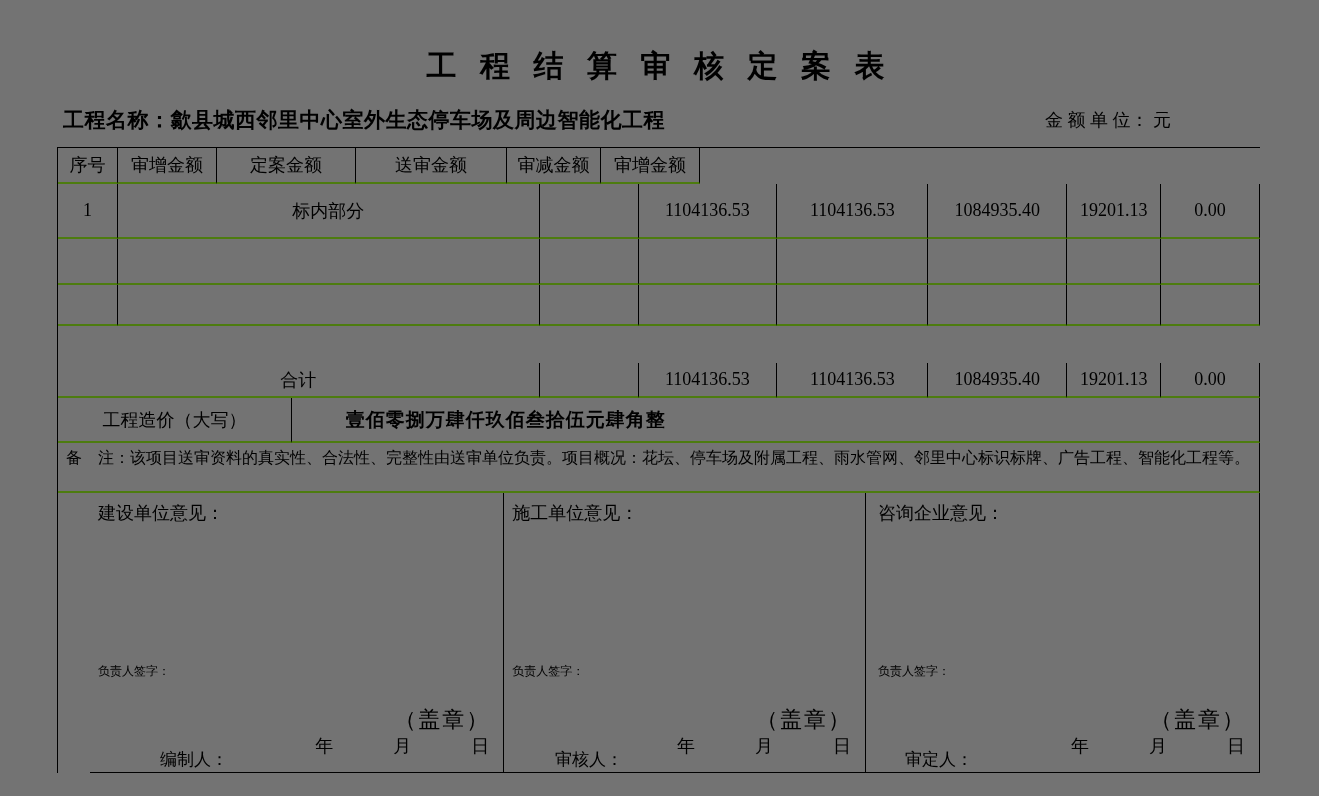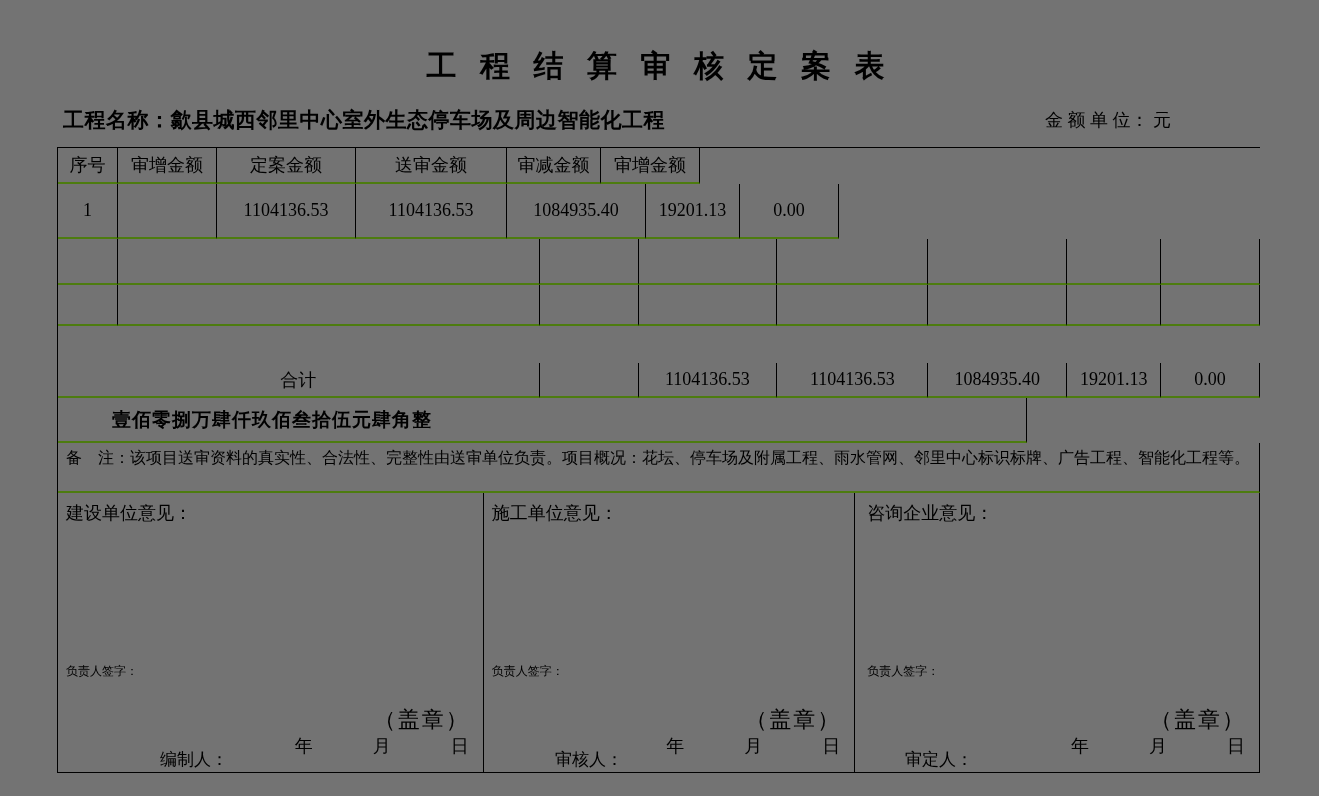--- a/index.html
+++ b/index.html
@@ -42,21 +42,21 @@
   .c-cap-label{width:234px;} .c-cap-value{width:969px; justify-content:flex-start; padding-left:54px; font-weight:bold; font-size:19px; letter-spacing:1px;}
   .c-remark{width:1203px; display:block; text-align:left; padding:4px 8px;
             font-family:"Liberation Sans","DejaVu Sans",sans-serif; font-size:16px; line-height:22px;}
   .r-head{height:36px;} .r-data{height:55px;} .r-empty1{height:46px;} .r-empty2{height:41px;}
   .r-total{height:35px;margin-top:37px;} .r-cap{height:45px;} .r-remark{height:50px;} .r-opinions{height:280px;}
 
   .opinion-cell {
     border-right:1px solid #000; border-bottom:1px solid #000;
     position:relative; display:block; text-align:left;
   }
-  .op-1{width:426px;} .op-2{width:372px;text-decoration:underline;} .op-3{width:405px;}
+  .op-1{width:426px;margin-left:32px;} .op-2{width:372px;text-decoration:underline;} .op-3{width:405px;}
   .op-title { position:absolute; top:8px; left:8px; font-size:18px; }
   .op-3 .op-title { left:12px; }
   .op-sign { position:absolute; top:170px; left:8px; font-size:12px; }
   .op-3 .op-sign { left:12px; }
   .op-seal { position:absolute; top:212px; right:13px; font-size:22px; letter-spacing:2px; }
   .op-date { position:absolute; bottom:14px; right:14px; display:flex; gap:60px; font-size:18px; }
 
   .footer-row { position:absolute; top:748px; left:0; width:100%; font-size:17px; }
   .footer-label { position:absolute; white-space:pre; }
   .f-prep{left:160px;} .f-review{left:555px;} .f-approve{left:905px;}
@@ -79,20 +79,21 @@
       <div class="td c-seq">序号</div>
       <div class="td c-scale">审增金额</div>
       <div class="td c-final">定案金额</div>
       <div class="td c-submit">送审金额</div>
       <div class="td c-reduce">审减金额</div>
       <div class="td c-increase">审增金额</div>
     </div>
 
     <div class="tr r-data">
       <div class="td c-seq">1</div>
+      <div class="td c-name">标内部分</div>
       <div class="td c-scale"></div>
       <div class="td c-contract">1104136.53</div>
       <div class="td c-submit">1104136.53</div>
       <div class="td c-final">1084935.40</div>
       <div class="td c-reduce">19201.13</div>
       <div class="td c-increase">0.00</div>
     </div>
 
     <div class="tr r-empty1">
       <div class="td c-seq"></div>
@@ -120,20 +121,21 @@
       <div class="td c-merge2">合计</div>
       <div class="td c-scale"></div>
       <div class="td c-contract">1104136.53</div>
       <div class="td c-submit">1104136.53</div>
       <div class="td c-final">1084935.40</div>
       <div class="td c-reduce">19201.13</div>
       <div class="td c-increase">0.00</div>
     </div>
 
     <div class="tr r-cap">
+      <div class="td c-cap-label">工程造价（大写）</div>
       <div class="td c-cap-value">壹佰零捌万肆仟玖佰叁拾伍元肆角整</div>
     </div>
 
     <div class="tr r-remark">
       <div class="td c-remark">备　注：该项目送审资料的真实性、合法性、完整性由送审单位负责。项目概况：花坛、停车场及附属工程、雨水管网、邻里中心标识标牌、广告工程、智能化工程等。</div>
     </div>
 
     <div class="tr r-opinions">
 
       <div class="opinion-cell op-1">

